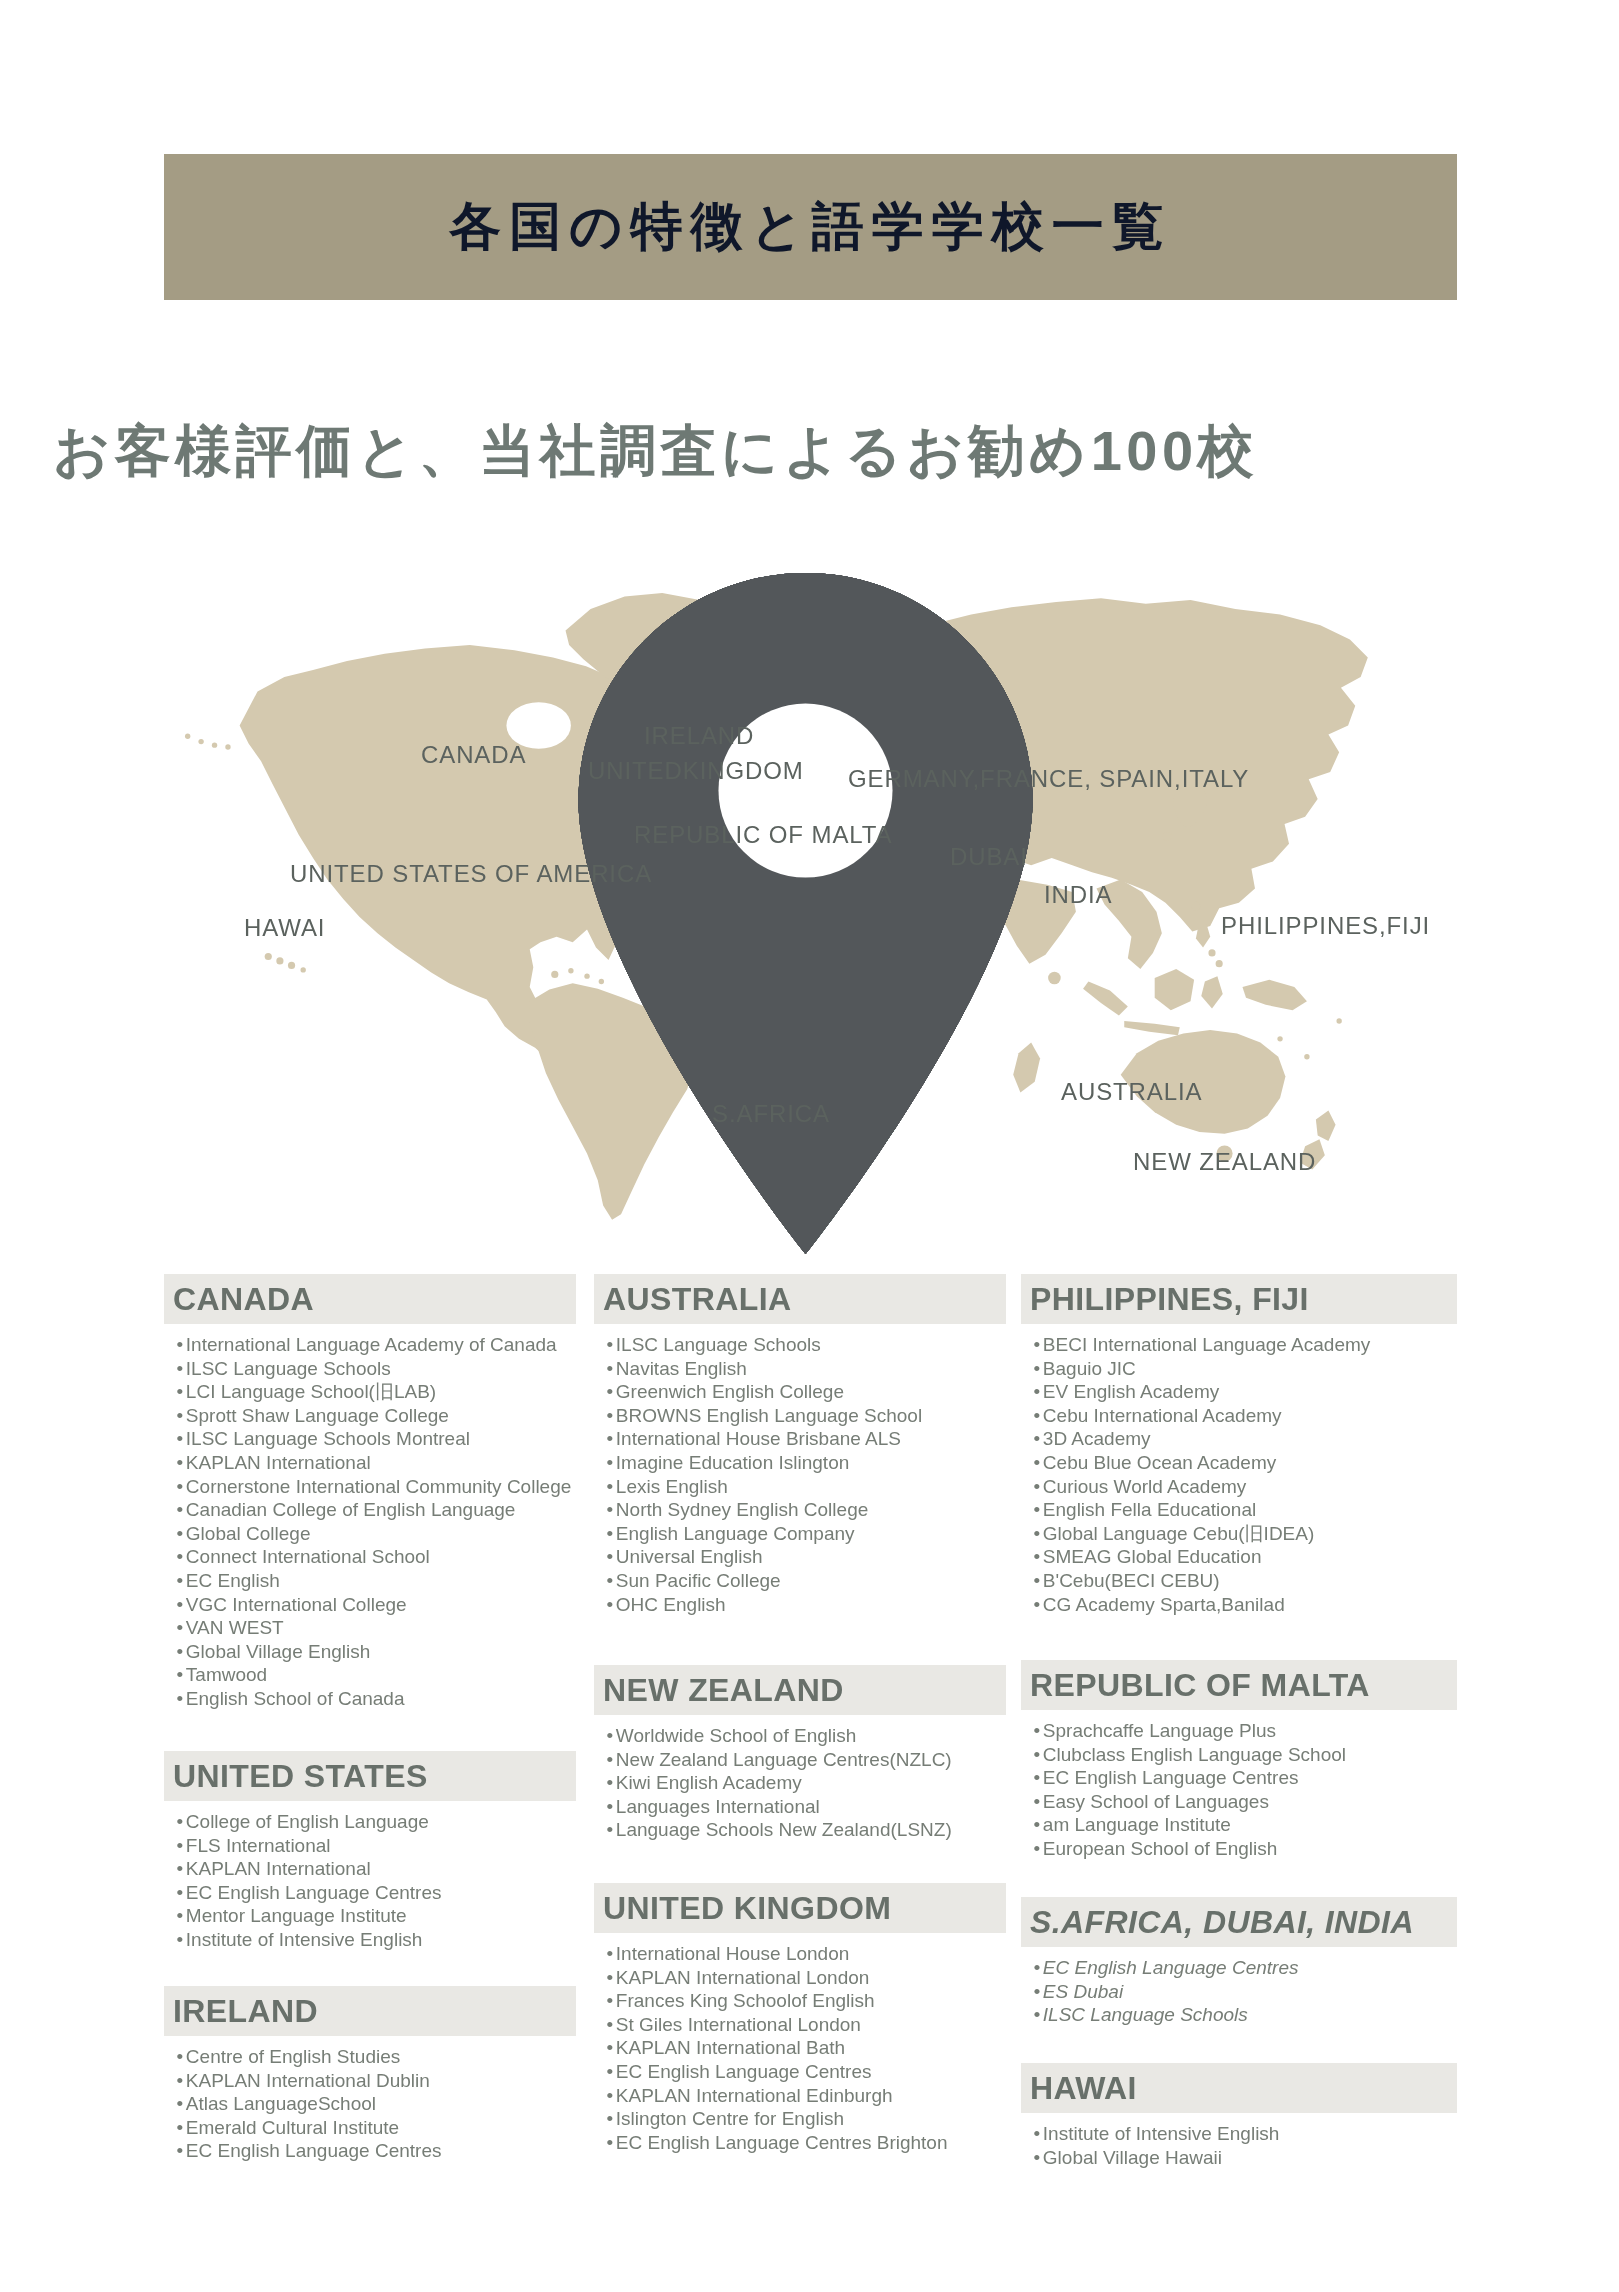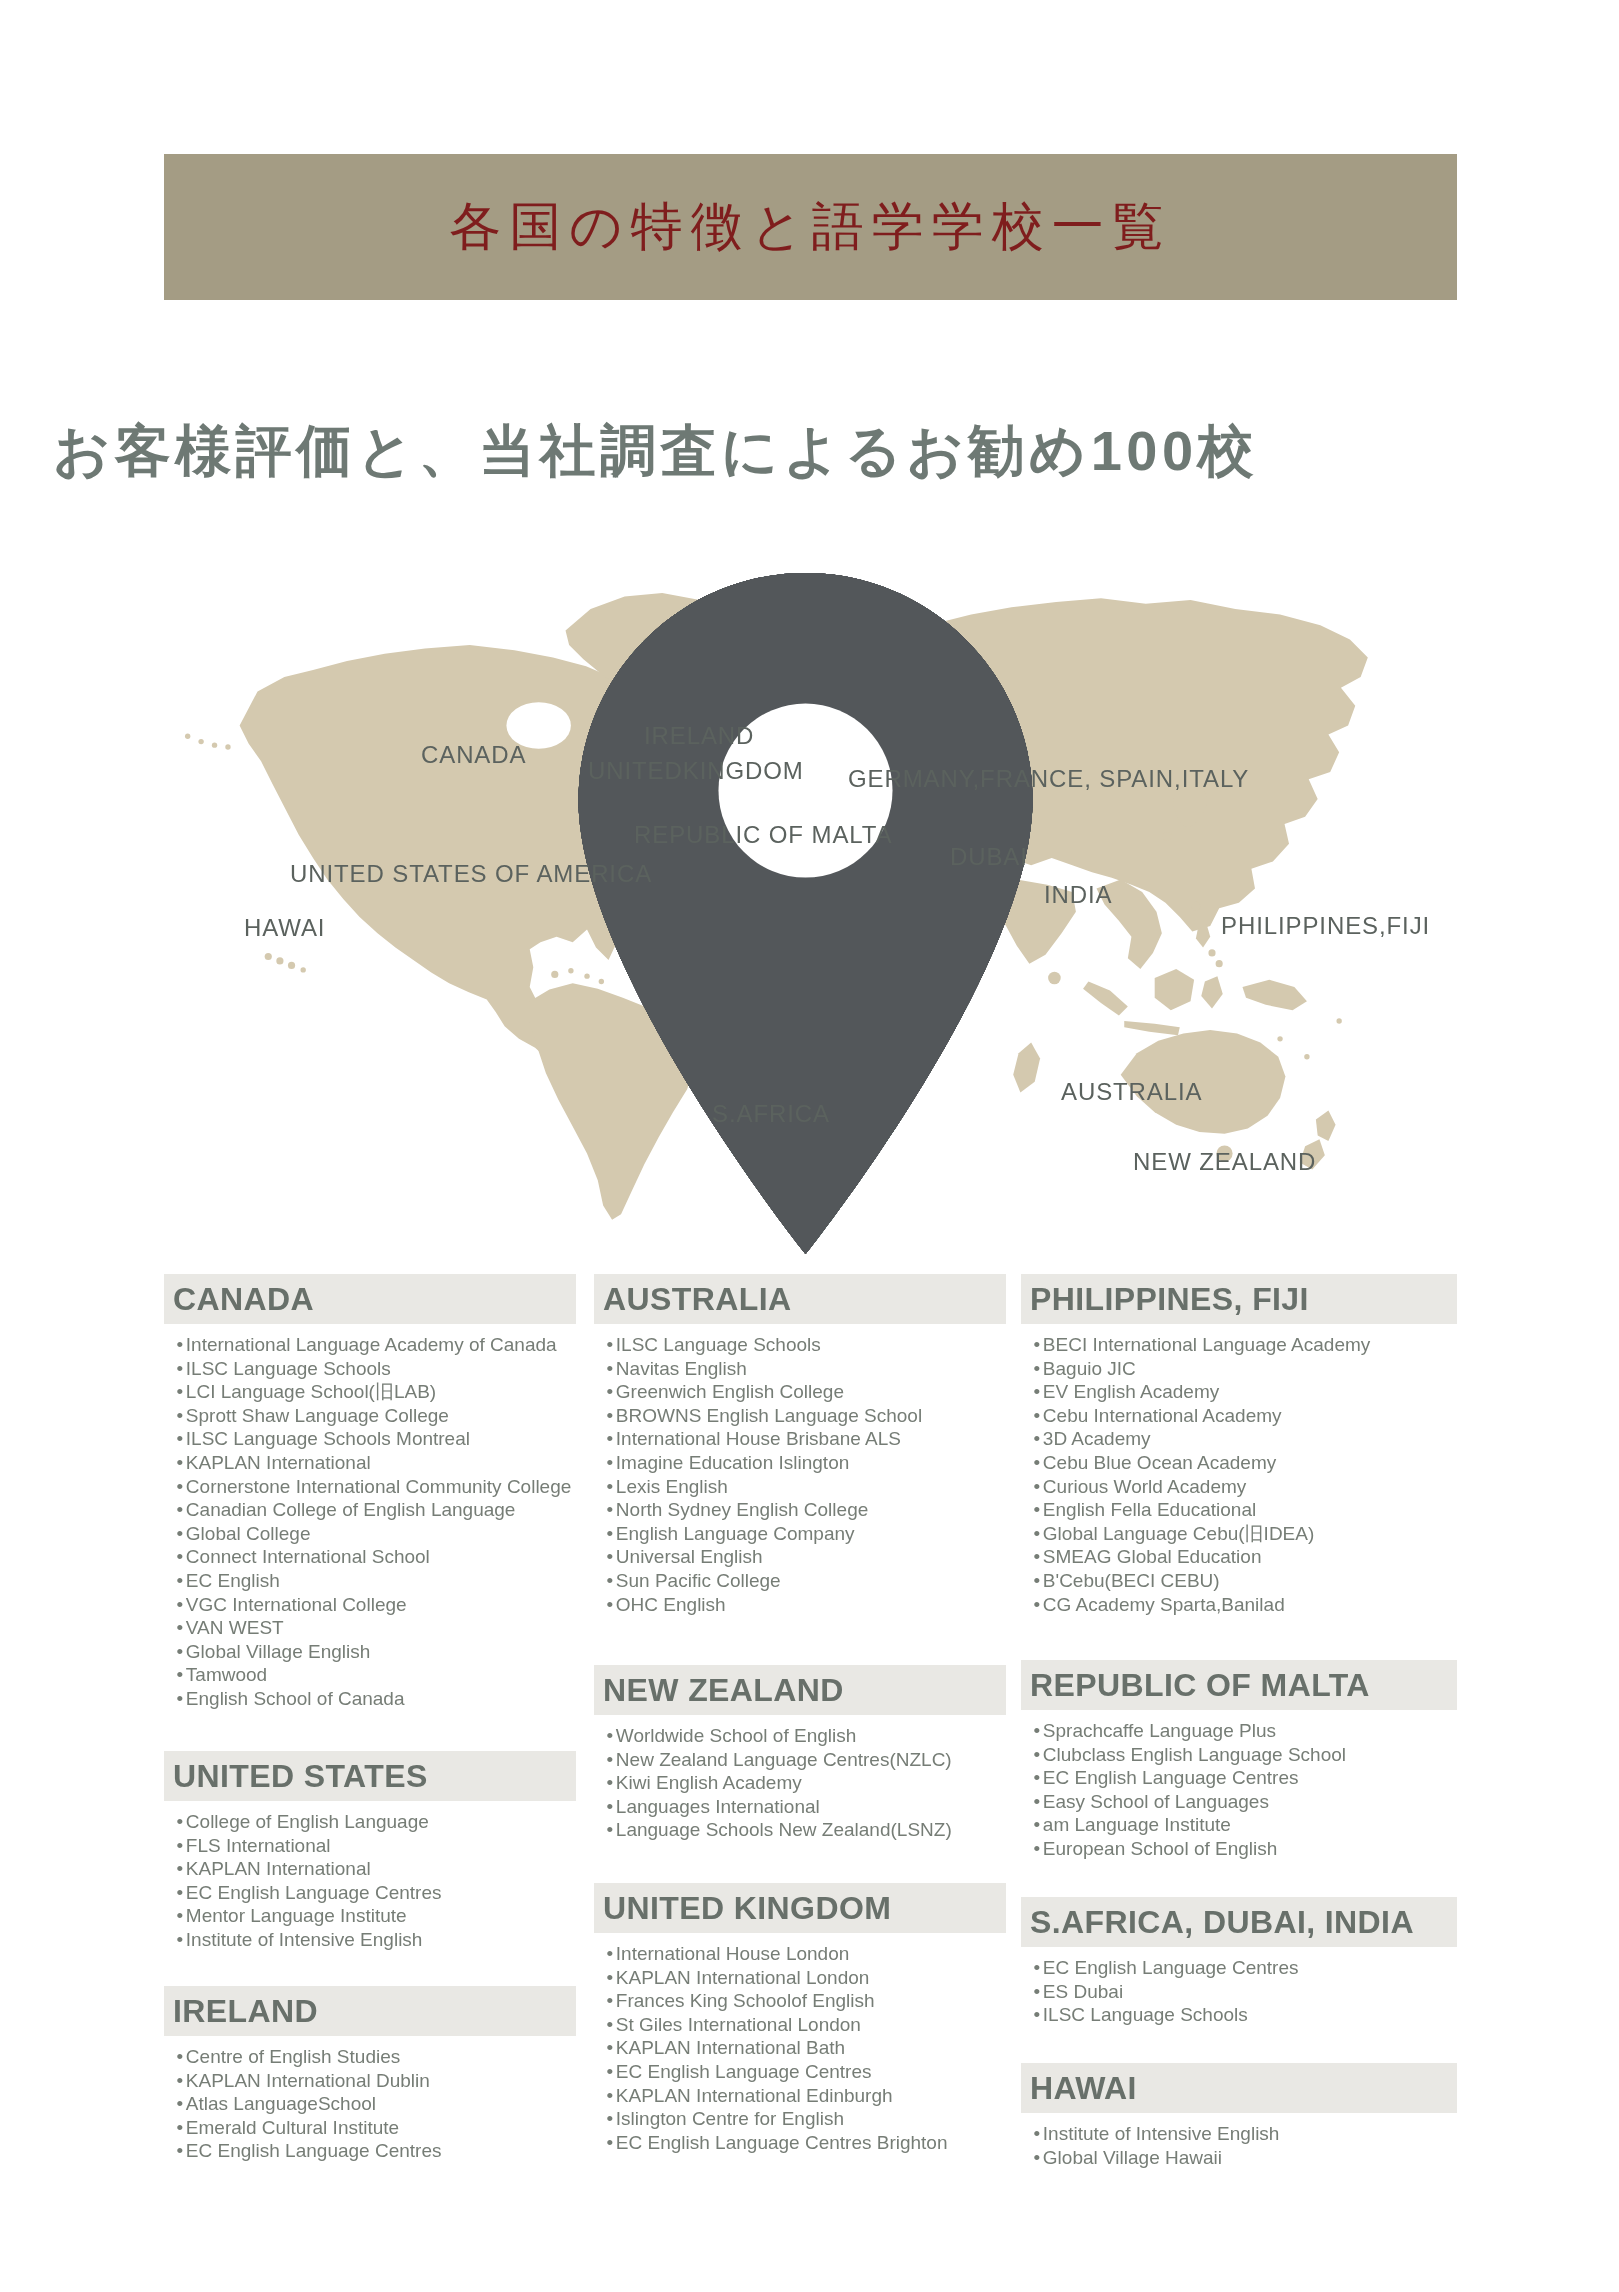--- a/index.html
+++ b/index.html
@@ -2,21 +2,21 @@
 <html style="font-size:14.3px"><head>
 <meta charset="utf-8">
 <style>
   html,body{margin:0;padding:0;background:#ffffff;}
   .page{position:relative;width:1619px;height:2293px;background:#ffffff;overflow:hidden;
         font-family:"Liberation Sans","DejaVu Sans",sans-serif;}
 
   
   .banner{position:absolute;left:164px;top:154px;width:1293px;height:146px;
           background:#a49c84;display:flex;align-items:center;justify-content:center;}
-  .banner h1{margin:0;color:#7f1d1d;font-size:52px;font-weight:normal;letter-spacing:8px;}
+  .banner h1{margin:0;color:#0f172a;font-size:52px;font-weight:bold;letter-spacing:8px;}
 
   
   .subtitle{position:absolute;left:0;top:414px;width:1311px;text-align:center;
             color:#6e7974;font-size:56px;font-weight:bold;letter-spacing:4.5px;}
 
   
   .map{position:absolute;left:125px;top:573px;width:1361px;height:681px;}
   .map svg{position:absolute;left:0;top:0;width:100%;height:100%;}
   .map-label{position:absolute;color:#5b625e;font-size:24px;letter-spacing:0.9px;white-space:nowrap;}
   .pin{position:absolute;width:30px;height:46px;}
@@ -59,21 +59,21 @@
   .schools li::before{content:"\2022";margin-right:2.7px;}
 
   .sec-canada{left:164px;top:1274px;width:412px;}
   .sec-us{left:164px;top:1751px;width:412px;}
   .sec-ireland{left:164px;top:1986px;width:412px;}
   .sec-australia{left:594px;top:1274px;width:412px;}
   .sec-nz{left:594px;top:1665px;width:412px;}
   .sec-uk{left:594px;top:1883px;width:412px;}
   .sec-phil{left:1021px;top:1274px;width:436px;}
   .sec-malta{left:1021px;top:1660px;width:436px;}
-  .sec-sadi{left:1021px;top:1897px;width:436px;}
+  .sec-sadi{left:1021px;top:1897px;width:436px;font-style:italic;}
   .sec-hawai{left:1021px;top:2063px;width:436px;}
 </style>
 </head>
 <body>
 
 <div class="page">
 
   <div class="banner">
     <h1>各国の特徴と語学学校一覧</h1>
   </div>

